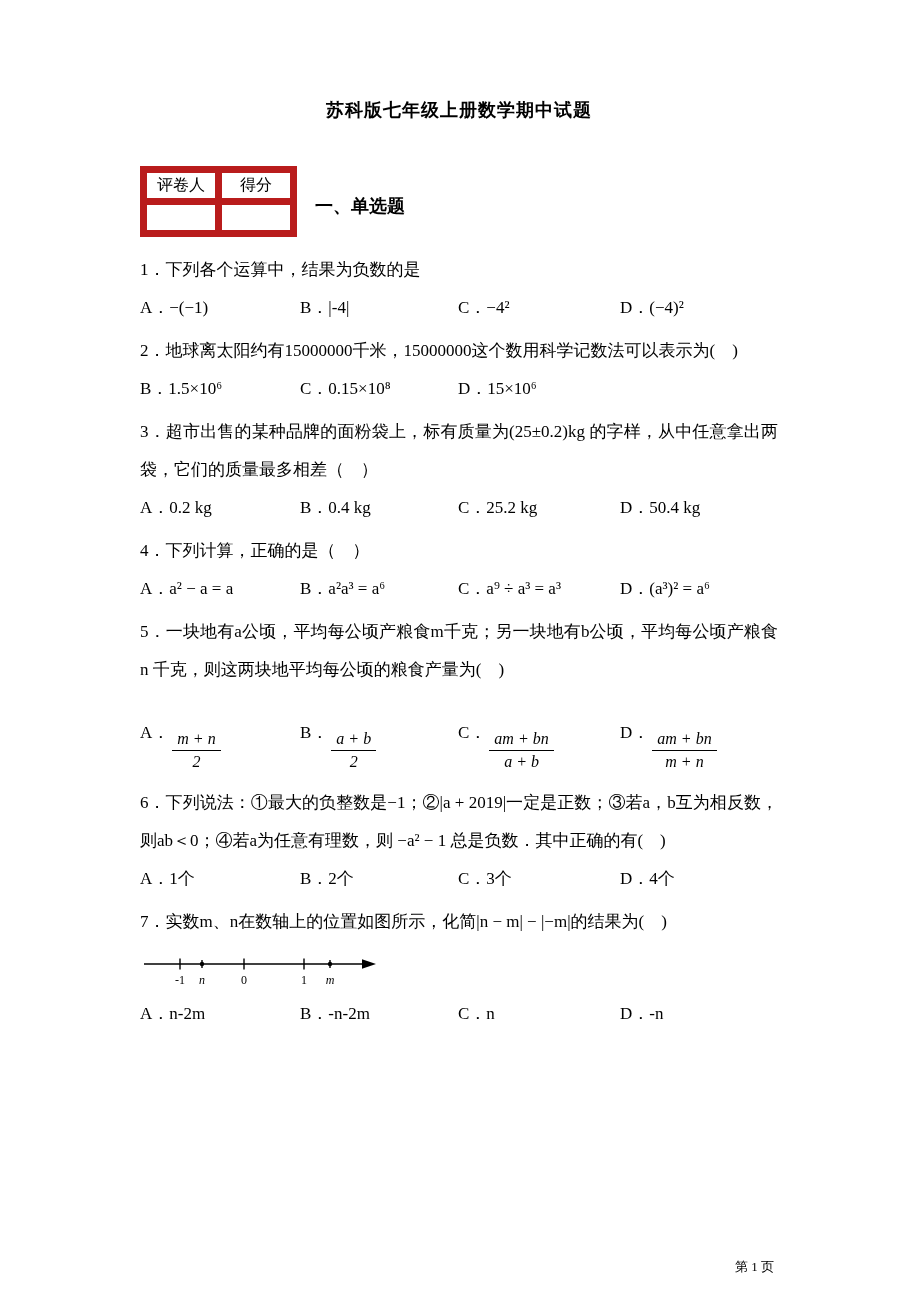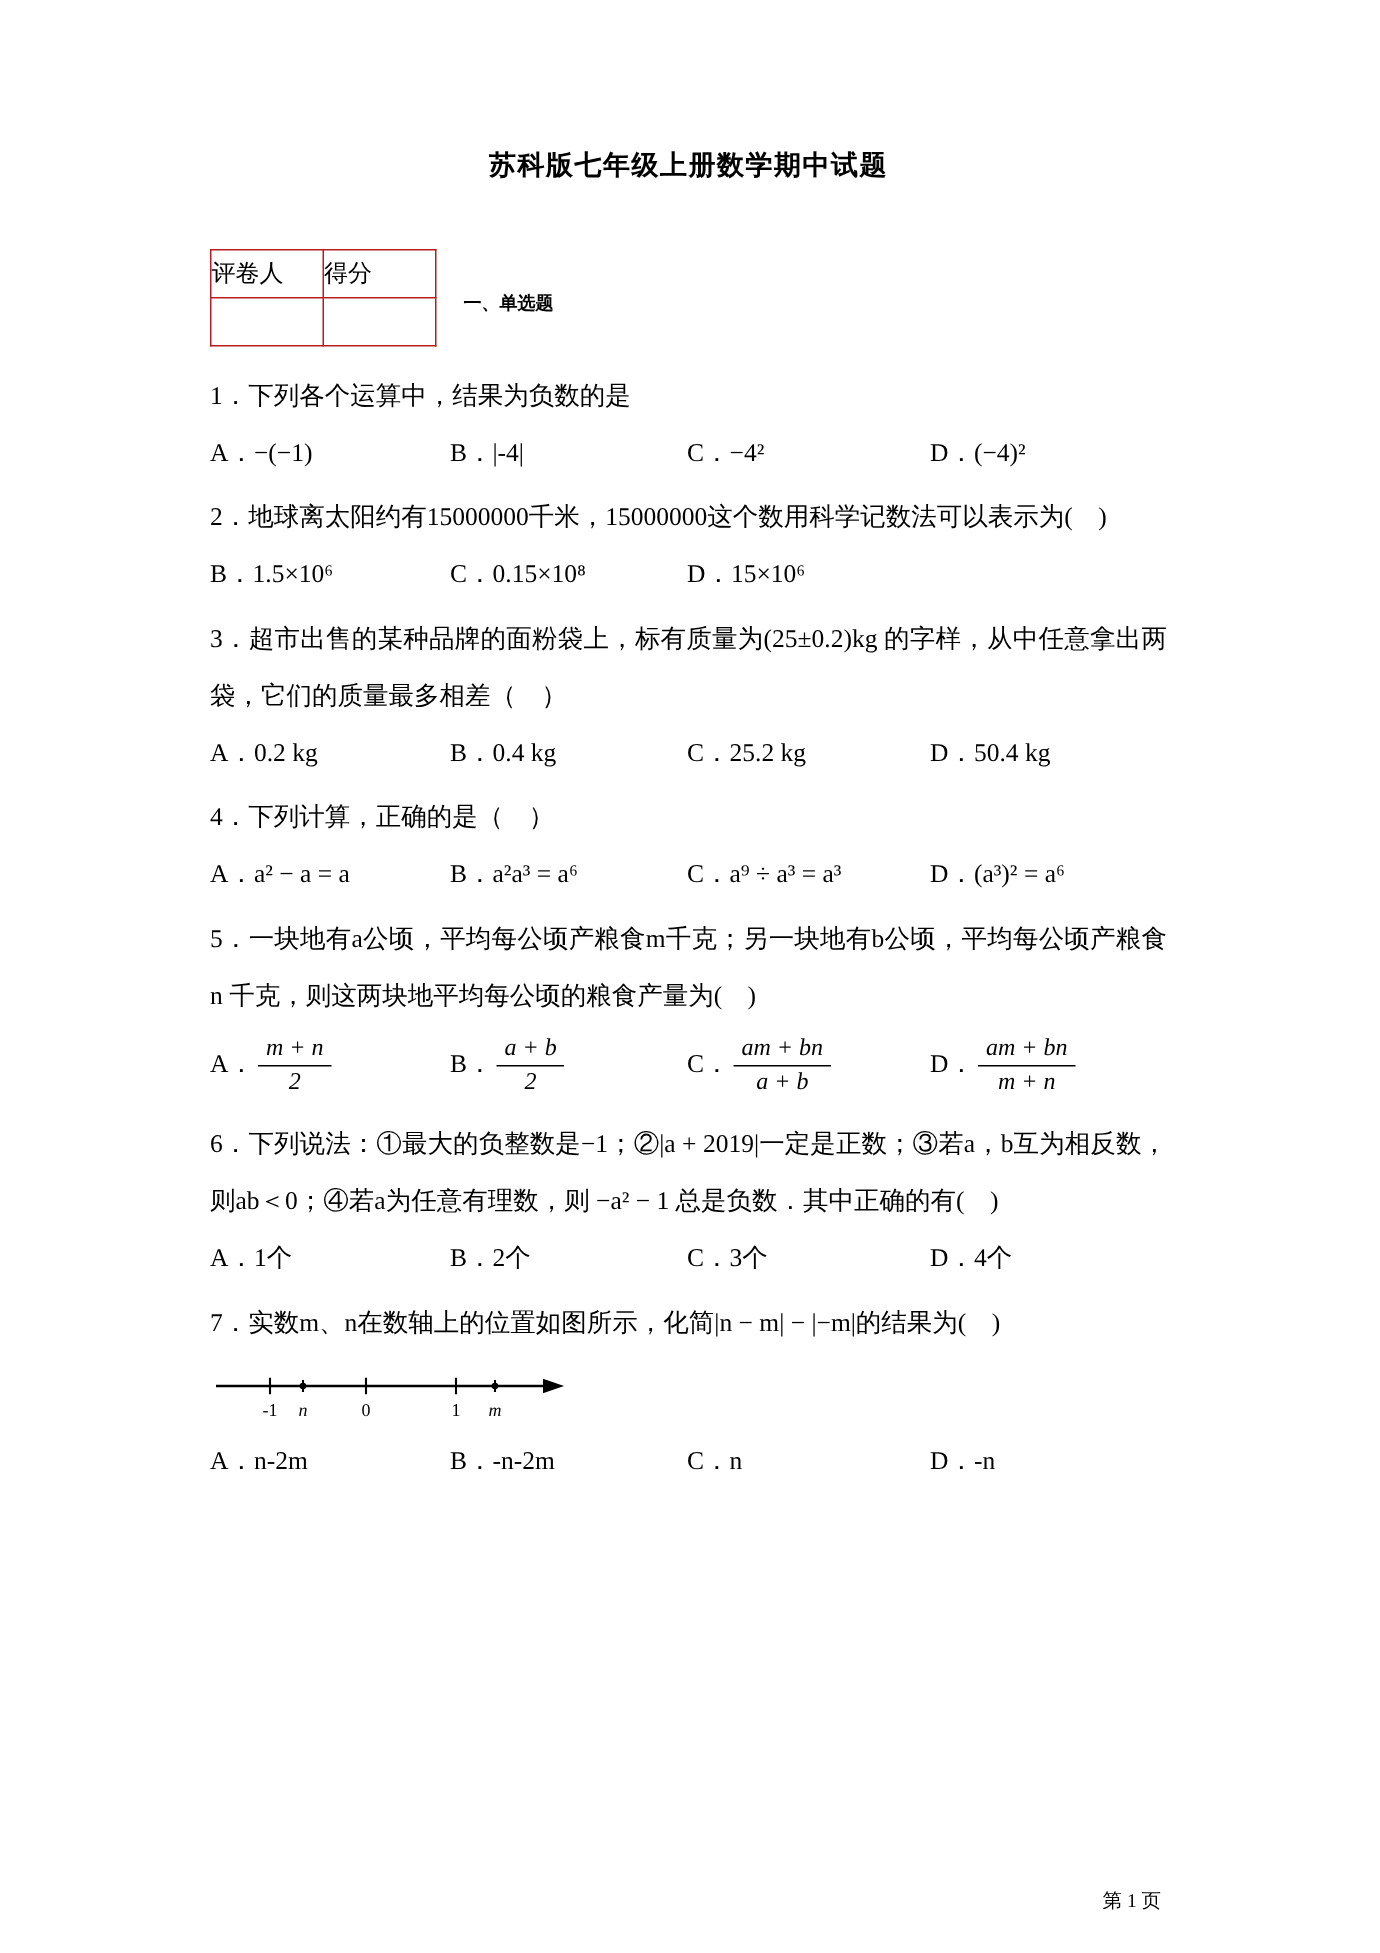--- a/index.html
+++ b/index.html
@@ -20,28 +20,28 @@
     text-align:center;
     font-size:18px;
     font-weight:700;
     margin-bottom:44px;
     letter-spacing:1px;
   }
 
   .header-row { display:flex; align-items:center; margin-bottom:14px; }
   .score-table { border-collapse:collapse; }
   .score-table td {
-    border:1px solid #b91c1c;
+    border:7px solid #b91c1c;
     width:75px; height:32px;
-    text-align:left; vertical-align:middle;
+    text-align:center; vertical-align:middle;
     font-size:16px;
   }
   .section-heading {
     font-weight:700;
-    font-size:12px;
+    font-size:18px;
     margin-left:18px;
     margin-top:8px;
   }
 
   .question { margin-bottom:5px; }
   .stem { line-height:38px; text-align:justify; }
   .options {
     display:grid;
     grid-template-columns:160px 158px 162px auto;
     line-height:38px;
@@ -50,20 +50,21 @@
   .opt { white-space:nowrap; }
 
   .frac {
     display:inline-block;
     vertical-align:middle;
     text-align:center;
     font-style:italic;
     line-height:1.15;
     margin-left:3px;
     font-size:16px;
+    margin-top:34px;
   }
   .frac .num { display:block; padding:0 5px 2px; border-bottom:1px solid #000; }
   .frac .den { display:block; padding-top:2px; }
 
   .numberline { display:block; margin:6px 0 2px 0; }
   .numberline .nl-stroke { stroke:#000; stroke-width:1.6; fill:none; }
   .numberline .nl-tick { stroke:#000; stroke-width:1.4; }
   .numberline .nl-head { fill:#000; }
   .numberline text {
     font-family:"Liberation Serif","DejaVu Serif",serif;

